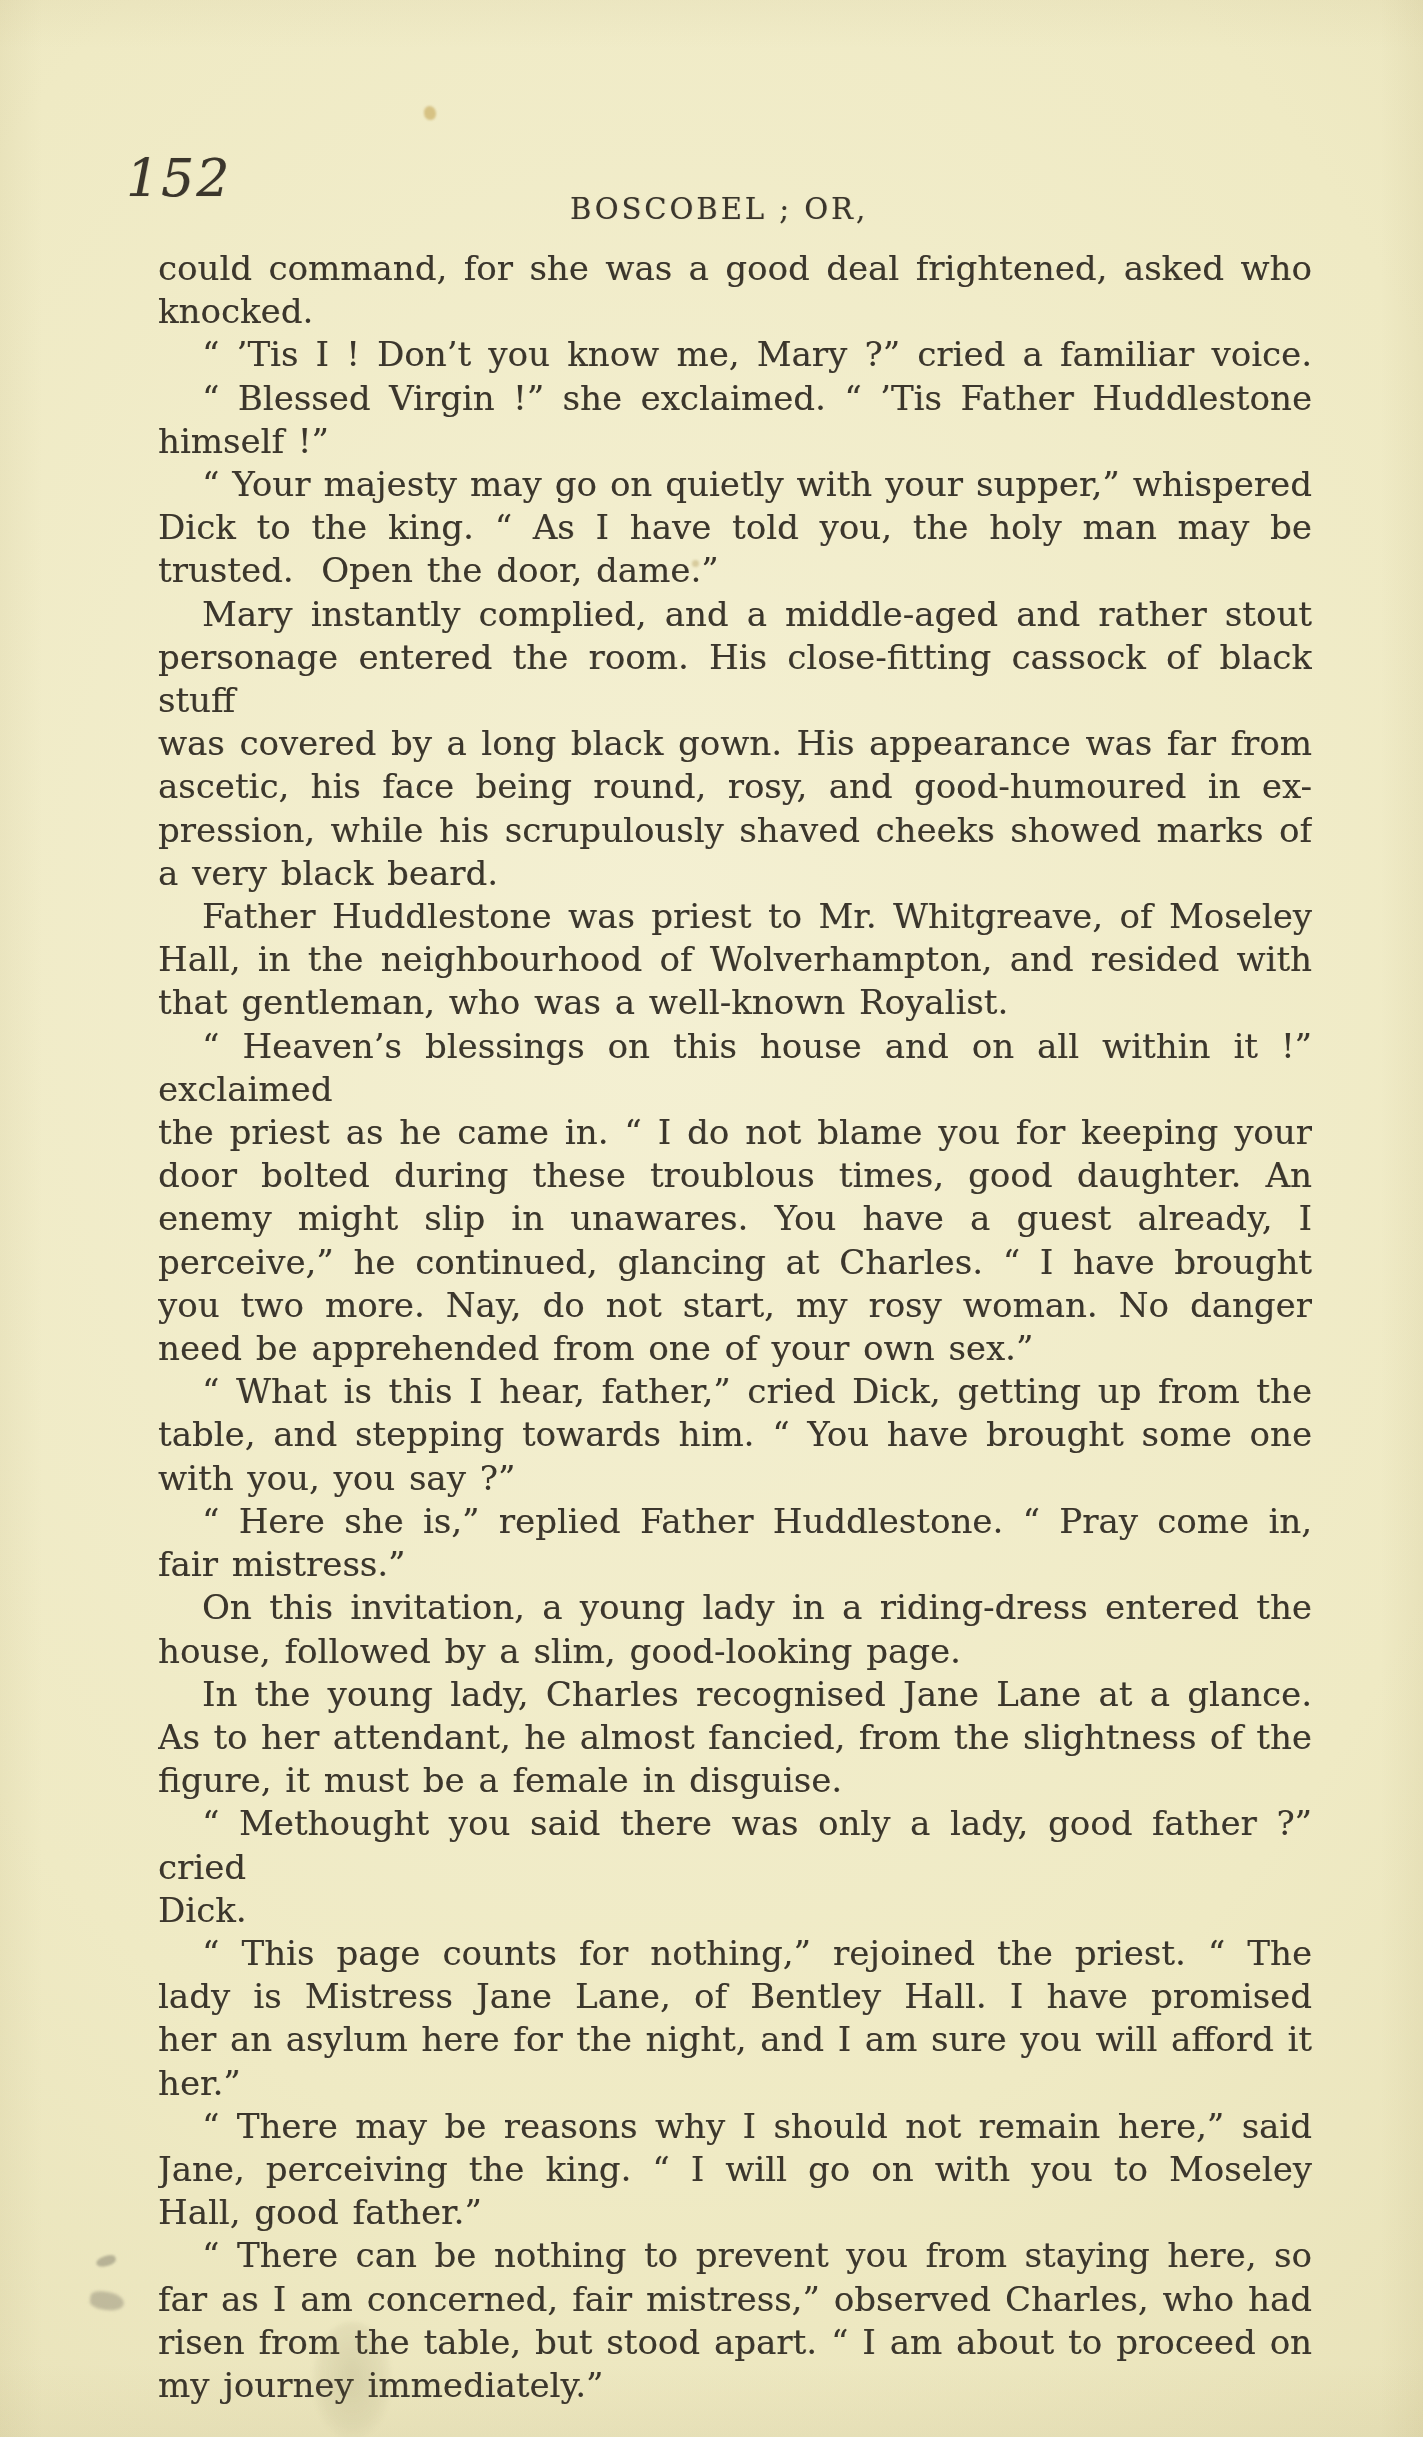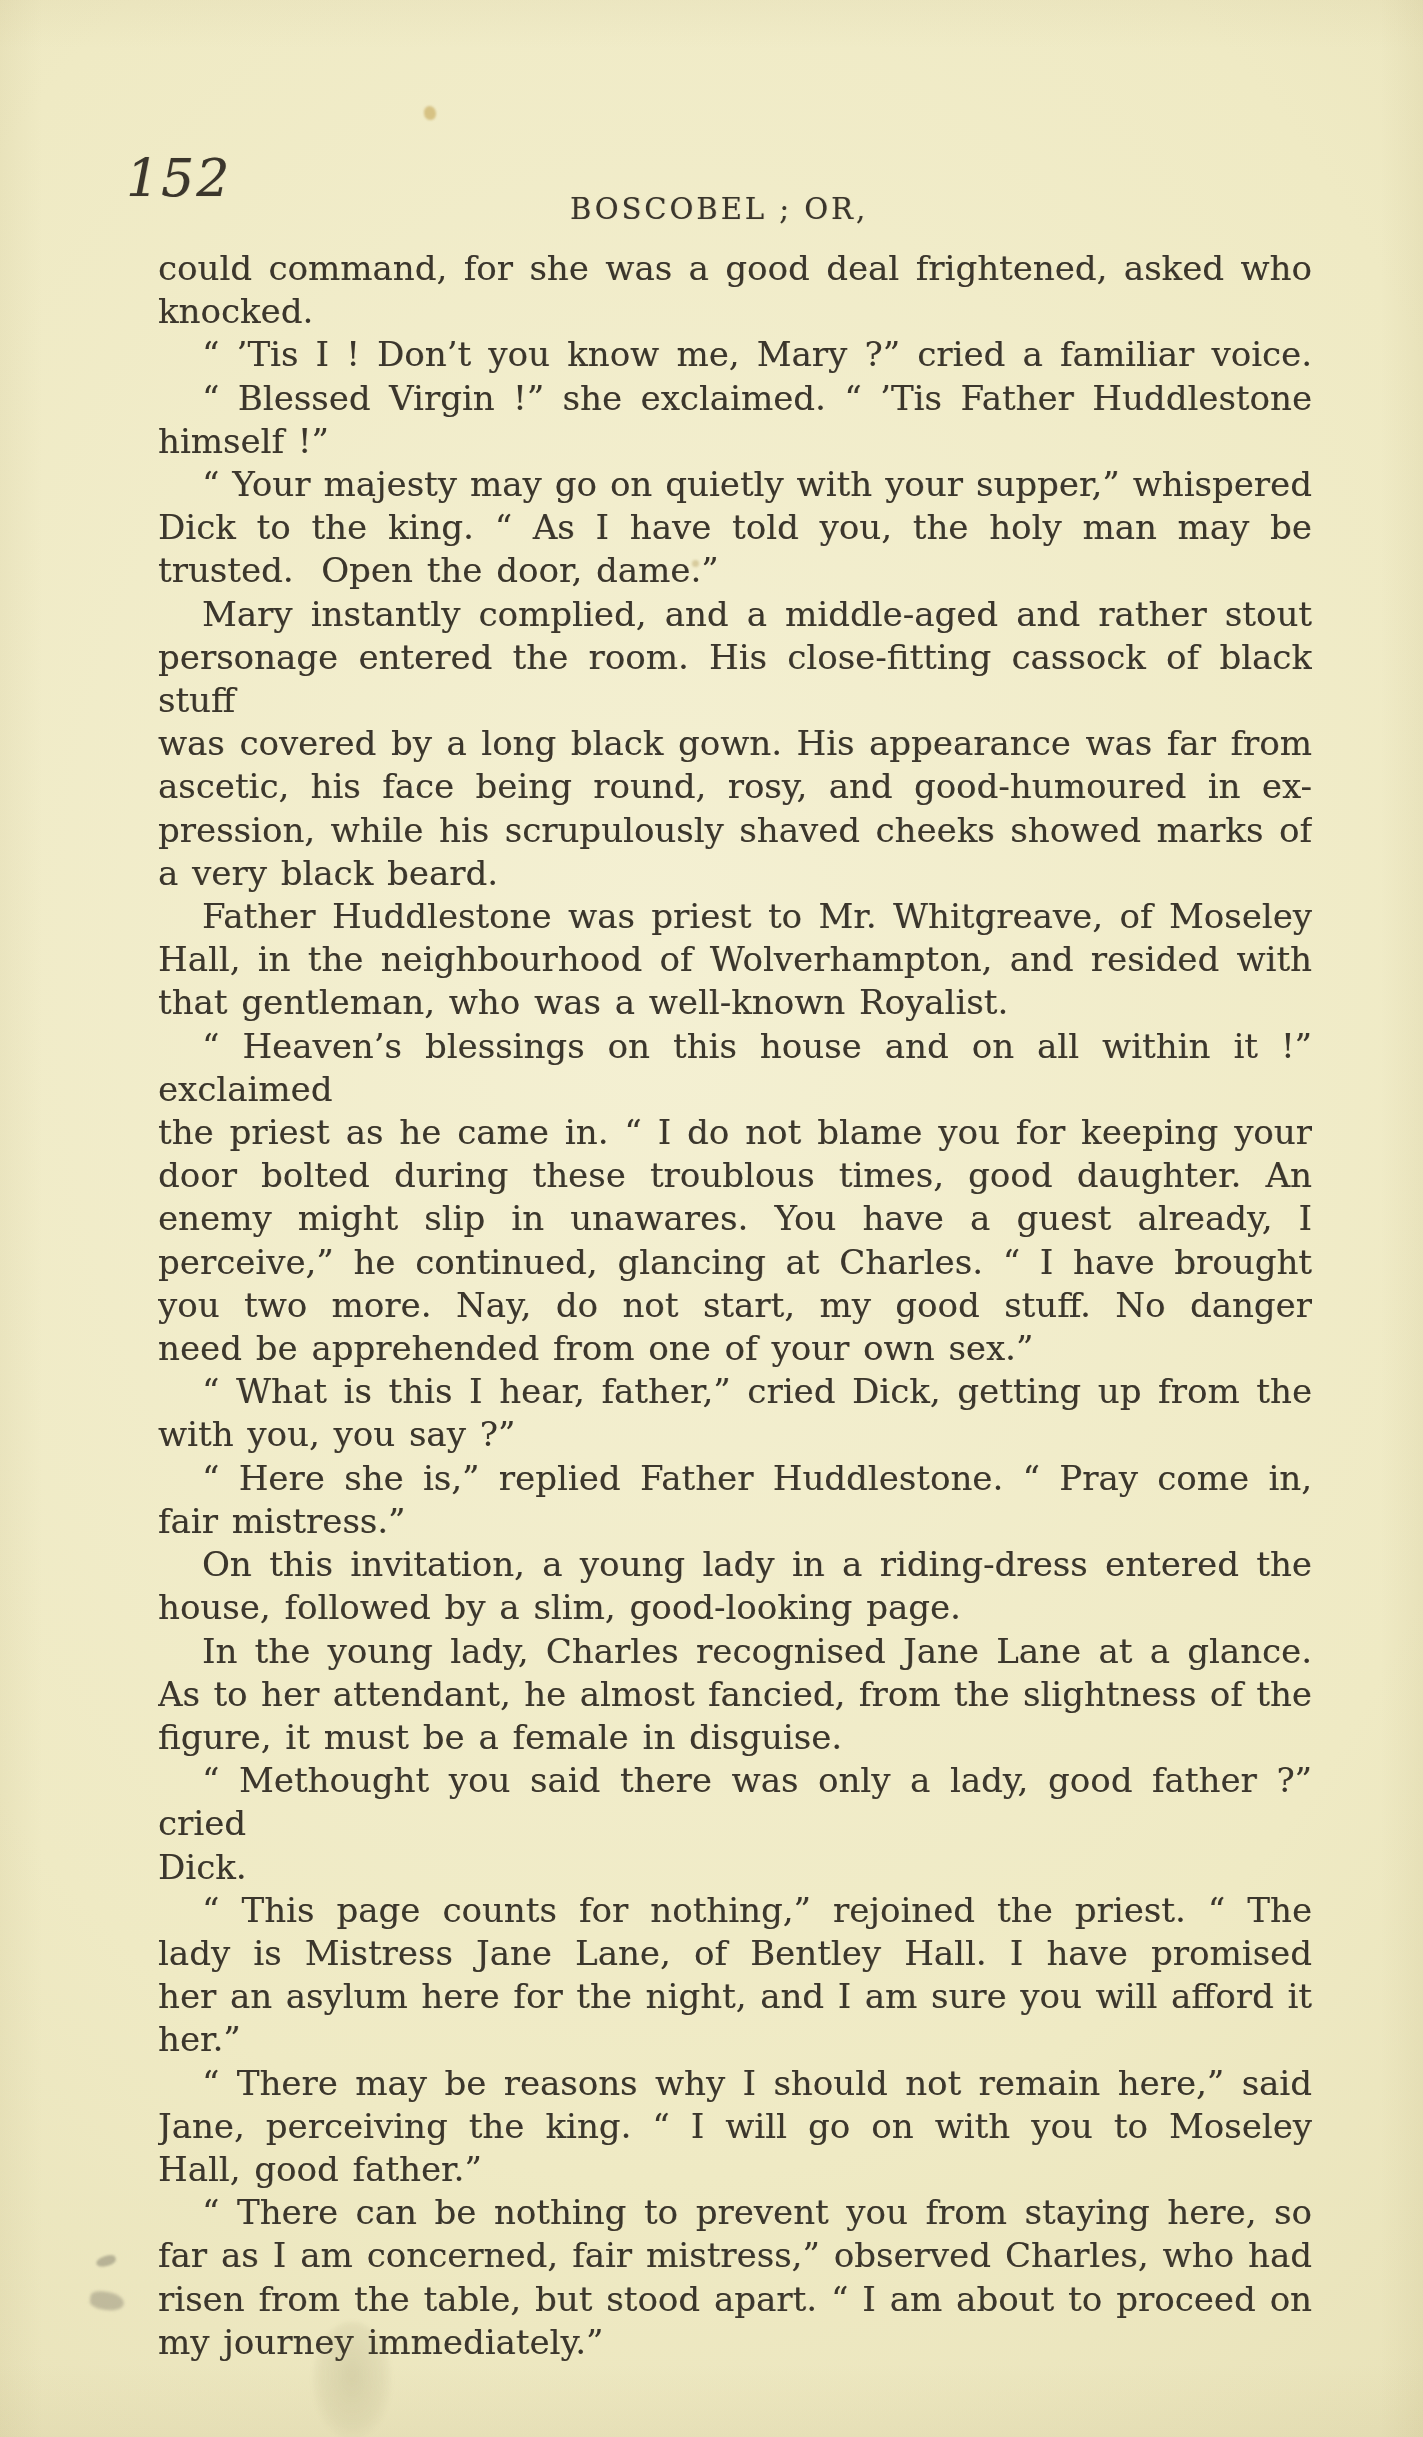--- a/index.html
+++ b/index.html
@@ -133,25 +133,26 @@
         <div class="line indent">Father Huddlestone was priest to Mr. Whitgreave, of Moseley</div>
         <div class="line">Hall, in the neighbourhood of Wolverhampton, and resided with</div>
         <div class="line last">that gentleman, who was a well-known Royalist.</div>
       </div>
       <div>
         <div class="line indent">“ Heaven’s blessings on this house and on all within it !” exclaimed</div>
         <div class="line">the priest as he came in.  “ I do not blame you for keeping your</div>
         <div class="line">door bolted during these troublous times, good daughter.  An</div>
         <div class="line">enemy might slip in unawares.  You have a guest already, I</div>
         <div class="line">perceive,” he continued, glancing at Charles.  “ I have brought</div>
-        <div class="line">you two more.  Nay, do not start, my good stuff.  No danger</div>
+        <div class="line">you two more.  Nay, do not start, my rosy woman.  No danger</div>
         <div class="line last">need be apprehended from one of your own sex.”</div>
       </div>
       <div>
         <div class="line indent">“ What is this I hear, father,” cried Dick, getting up from the</div>
+        <div class="line">table, and stepping towards him.  “ You have brought some one</div>
         <div class="line last">with you, you say ?”</div>
       </div>
       <div>
         <div class="line indent">“ Here she is,” replied Father Huddlestone.  “ Pray come in,</div>
         <div class="line last">fair mistress.”</div>
       </div>
       <div>
         <div class="line indent">On this invitation, a young lady in a riding-dress entered the</div>
         <div class="line last">house, followed by a slim, good-looking page.</div>
       </div>

